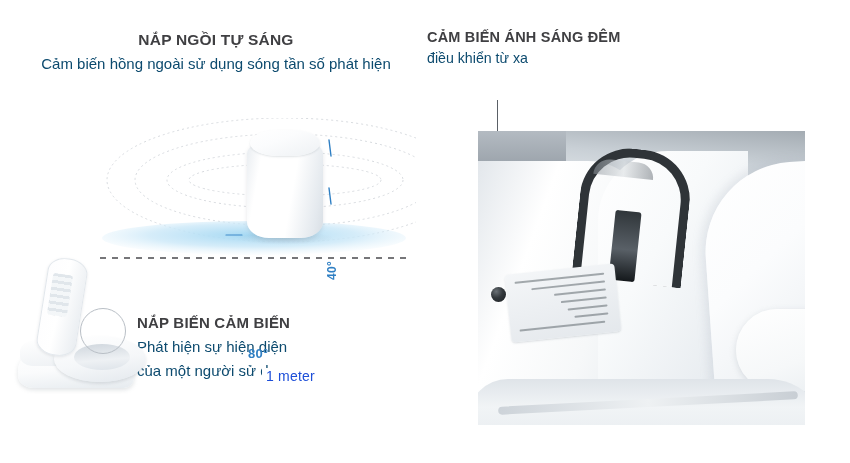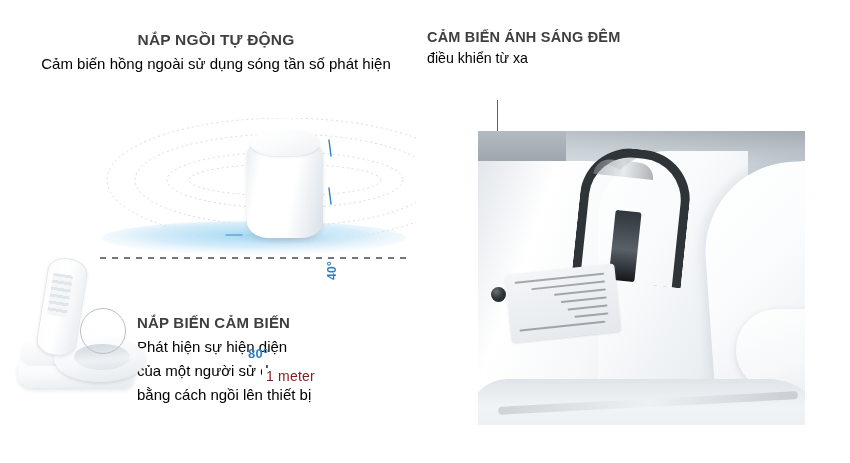--- a/index.html
+++ b/index.html
@@ -6,21 +6,21 @@
   body{
     width:850px;height:463px;background:#ffffff;overflow:hidden;position:relative;
     font-family:"Liberation Sans","DejaVu Sans",sans-serif;
     -webkit-font-smoothing:antialiased;
   }
   .page{position:absolute;inset:0;}
 
   
   .tb{position:absolute;color:#58585b;}
   .tb .hd{font-weight:bold;color:#3f3f42;letter-spacing:.2px;}
-  .tb .bd{color:#000000;}
+  .tb .bd{color:#0c4a6e;}
 
   #block-auto-lid{left:18px;top:30px;width:396px;text-align:center;}
   #block-auto-lid .hd{font-size:15.5px;line-height:20px;}
   #block-auto-lid .bd{font-size:15px;line-height:23px;margin-top:2px;}
 
   #block-night-light{left:427px;top:28px;width:215px;text-align:left;}
   #block-night-light .hd{font-size:14.5px;line-height:19px;}
   #block-night-light .bd{font-size:14.2px;line-height:20.5px;margin-top:1px;}
 
   #block-seat-sensor{left:137px;top:312px;width:206px;text-align:left;}
@@ -28,21 +28,21 @@
   #block-seat-sensor .bd{font-size:15px;line-height:24px;margin-top:2px;text-align:justify;}
   #block-seat-sensor .bd .last{text-align:left;display:block;}
 
   
   #ir-diagram{position:absolute;left:86px;top:118px;width:330px;height:160px;}
   #ir-diagram svg{position:absolute;left:0;top:0;}
   .diagram-label{position:absolute;color:#2f7fc3;font-weight:bold;}
   #label-40{left:239px;top:162px;font-size:12px;
      transform:rotate(-90deg);transform-origin:left top;letter-spacing:.3px;}
   #label-80{left:162px;top:228px;font-size:13px;letter-spacing:.3px;}
-  #label-meter{position:absolute;left:176px;top:250px;font-size:14px;color:#7f1d1d;
+  #label-meter{position:absolute;left:176px;top:250px;font-size:14px;color:#1d4ed8;
      background:#fff;padding:0 4px;letter-spacing:.2px;}
 
   
   .t1{position:absolute;}
   #t1-lid{left:164px;top:12px;width:70px;height:26px;border-radius:34px/16px;
      background:linear-gradient(160deg,#ffffff 0%,#fbfcfd 40%,#eef1f4 100%);
      box-shadow:0 1px 2px rgba(120,130,140,.22);}
   #t1-body{left:161px;top:26px;width:76px;height:94px;
      border-radius:12px 12px 22px 22px/10px 10px 16px 16px;
      background:linear-gradient(100deg,#e9edf1 0%,#ffffff 18%,#ffffff 58%,#e4e9ee 88%,#d8dee4 100%);
@@ -120,39 +120,38 @@
 
   
   #leader-line{position:absolute;left:497px;top:100px;width:1px;height:192px;background:#5a6066;}
 </style>
 </head>
 <body>
 
 <div class="page">
 
   <div class="tb" id="block-auto-lid">
-    <div class="hd">NẮP NGỒI TỰ ĐỘNG</div>
+    <div class="hd">NẮP NGỒI TỰ SÁNG</div>
     <div class="bd">
       <div>Cảm biến hồng ngoài sử dụng sóng tần số phát hiện</div>
     </div>
   </div>
 
   <div class="tb" id="block-night-light">
     <div class="hd">CẢM BIẾN ÁNH SÁNG ĐÊM</div>
     <div class="bd">
       <div>điều khiển từ xa</div>
     </div>
   </div>
 
   <div class="tb" id="block-seat-sensor">
     <div class="hd">NẮP BIẾN CẢM BIẾN</div>
     <div class="bd">
       <div>Phát hiện sự hiện diện</div>
       <div>của một người sử dụng</div>
-      <div class="last">bằng cách ngồi lên thiết bị</div>
     </div>
   </div>
 
   <div id="ir-diagram">
 
     <svg width="330" height="160" viewBox="0 0 330 160">
       <g fill="none" stroke="#cfd3d8" stroke-width="1" stroke-dasharray="2 3" opacity=".85">
         <ellipse cx="199" cy="62" rx="118" ry="28"></ellipse>
         <ellipse cx="199" cy="62" rx="150" ry="46"></ellipse>
         <ellipse cx="199" cy="62" rx="178" ry="62"></ellipse>

